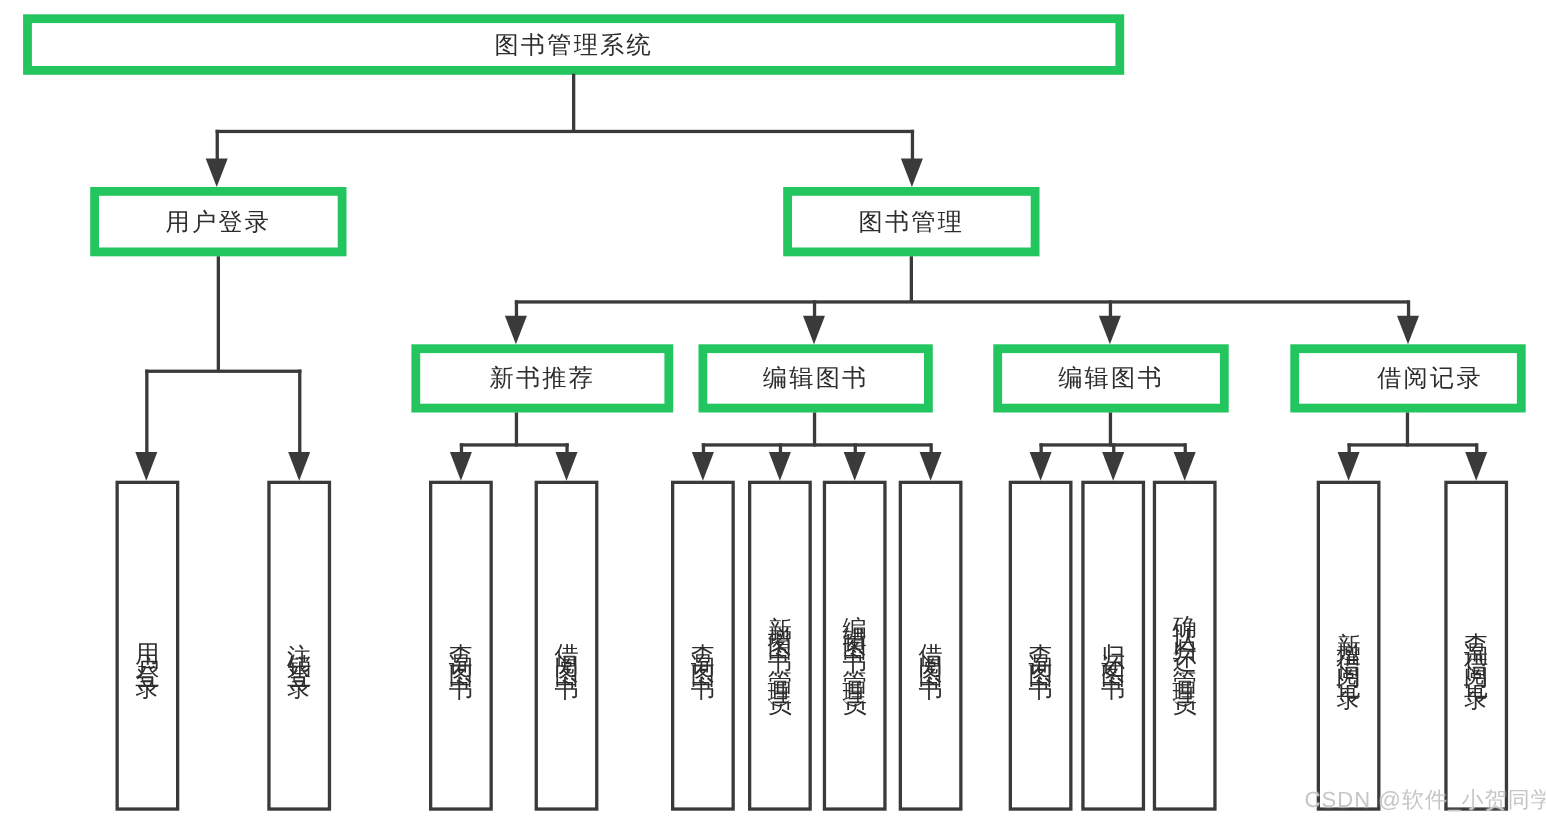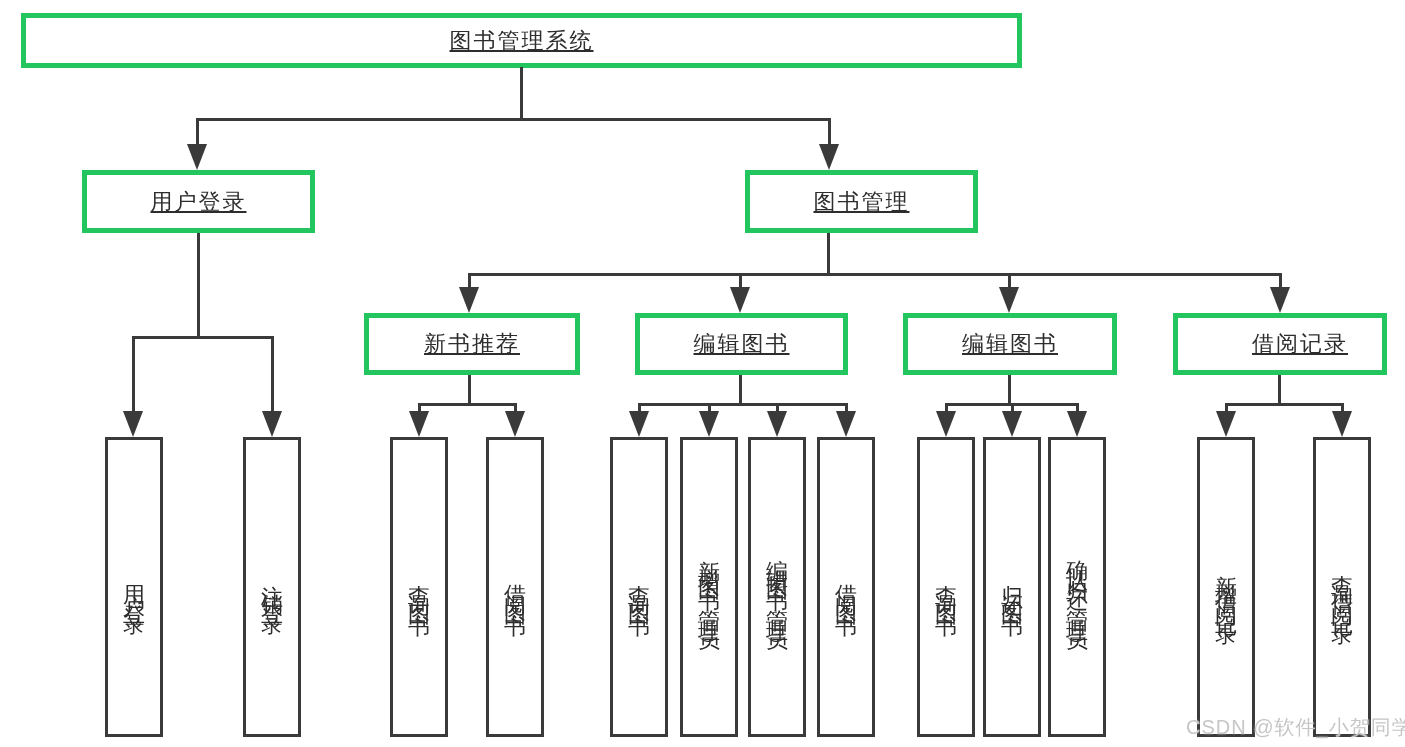--- a/index.html
+++ b/index.html
@@ -8,29 +8,28 @@
     position: relative;
     width: 1405px;
     height: 747px;
     background: #ffffff;
     font-family: "Liberation Sans", sans-serif;
     overflow: hidden;
   }
   .box {
     position: absolute;
     background: #ffffff;
-    border: 5px solid #22c55e;
+    border: 8px solid #22c55e;
     display: flex;
     align-items: center;
     justify-content: center;
     font-size: 22px;
     color: #2d2d2d;
     letter-spacing: 2px;
     white-space: nowrap;
-    text-decoration: underline;
   }
   .vbox {
     position: absolute;
     top: 437px;
     width: 58px;
     height: 300px;
     background: #ffffff;
     border: 3px solid #3a3a3a;
     writing-mode: vertical-rl;
     text-orientation: mixed;
@@ -64,23 +63,23 @@
   }
 </style>
 </head>
 <body>
 
 <div class="canvas">
 
   <div class="box" style="left:21px; top:13px; width:1001px; height:55px;">图书管理系统</div>
 
   <div class="box" style="left:82px; top:170px; width:233px; height:63px;">用户登录</div>
-  <div class="box" style="left:712px; top:170px; width:233px; height:63px;margin-left:33px;">图书管理</div>
+  <div class="box" style="left:712px; top:170px; width:233px; height:63px;">图书管理</div>
 
-  <div class="box" style="left:364px; top:313px; width:216px; height:62px;">新书推荐</div>
+  <div class="box" style="left:374px; top:313px; width:238px; height:62px;">新书推荐</div>
   <div class="box" style="left:635px; top:313px; width:213px; height:62px;">编辑图书</div>
   <div class="box" style="left:903px; top:313px; width:214px; height:62px;">编辑图书</div>
   <div class="box" style="left:1173px; top:313px; width:214px; height:62px;padding-left:40px;">借阅记录</div>
 
   <div class="vbox" style="left:105px;">用户登录</div>
   <div class="vbox" style="left:243px;">注销登录</div>
 
   <div class="vbox" style="left:390px;">查询图书</div>
   <div class="vbox" style="left:486px;">借阅图书</div>
 

